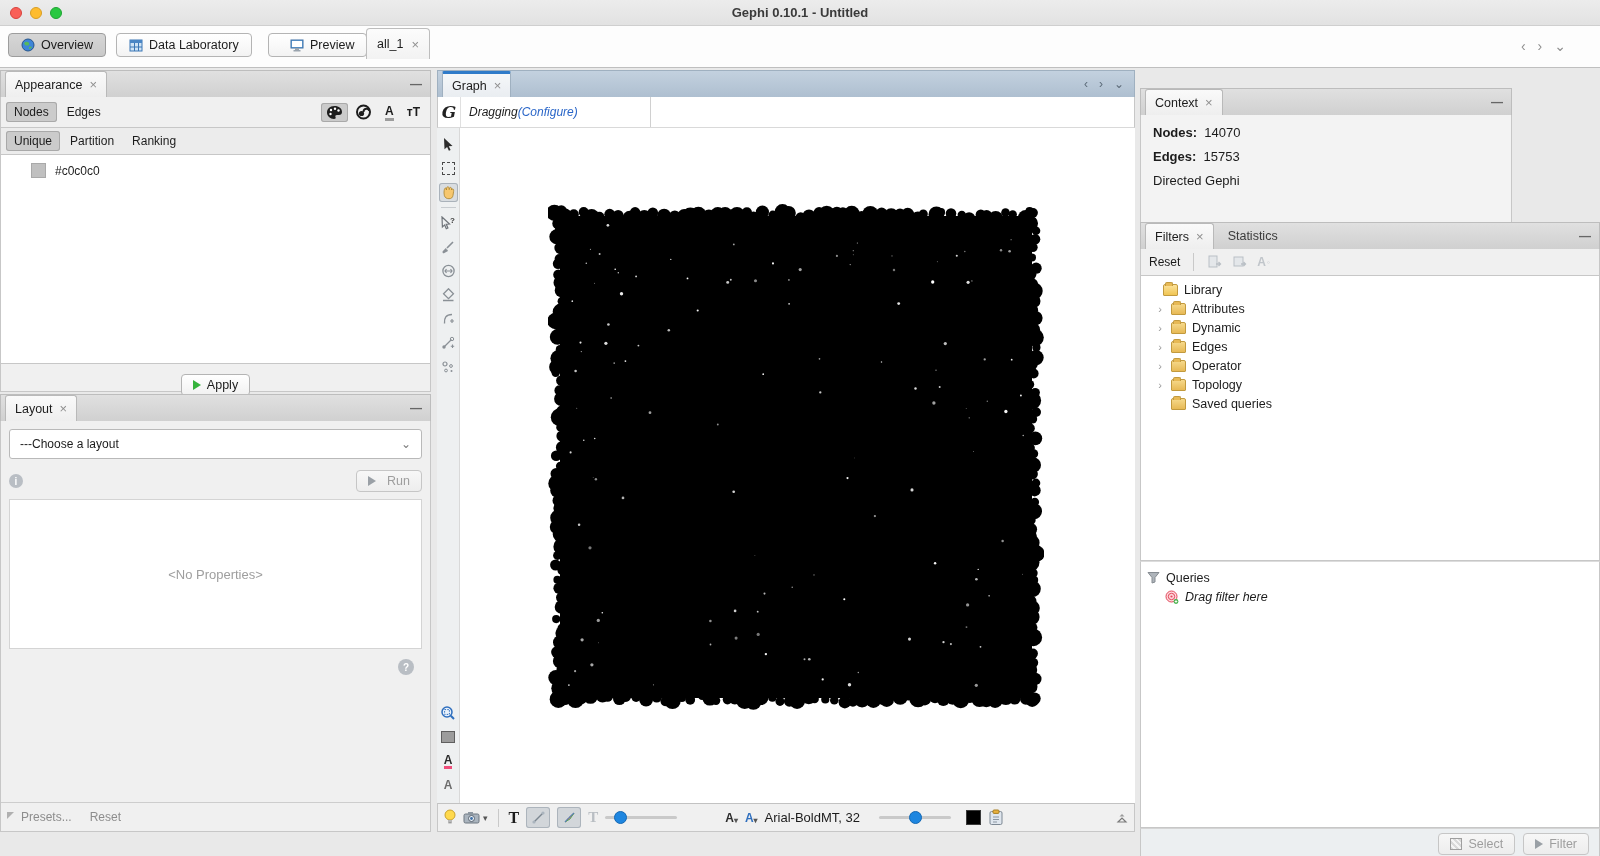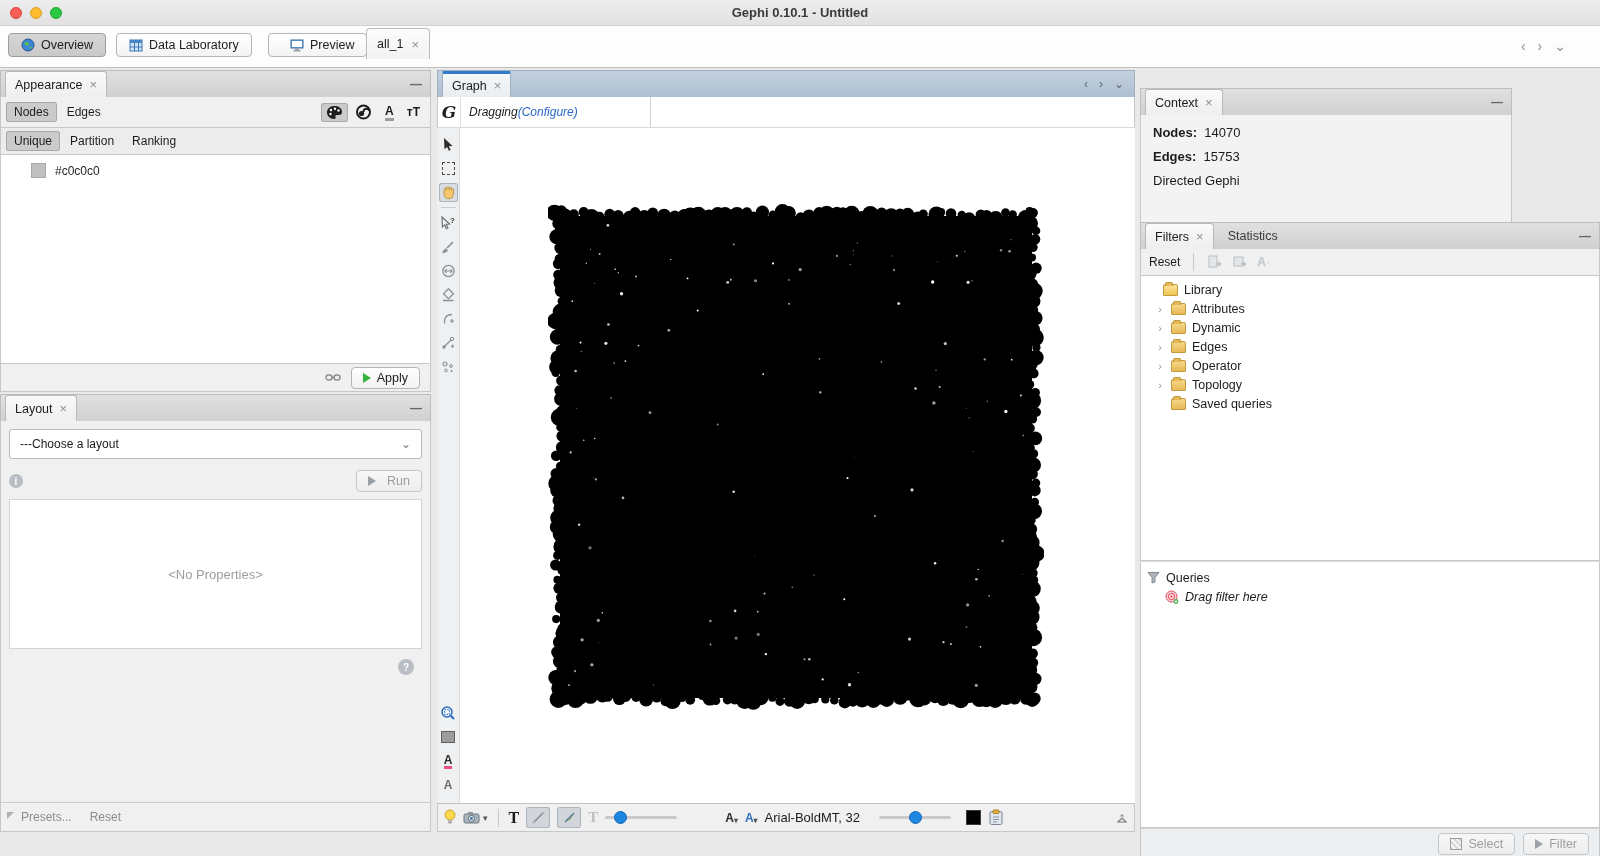--- a/index.html
+++ b/index.html
@@ -170,21 +170,21 @@
       <span class="toggle sel">Unique</span>
       <span class="toggle">Partition</span>
       <span class="toggle">Ranking</span>
     </div>
     <div class="whitebox" style="height:209px; padding:8px 10px;">
       <div style="display:flex; align-items:center; gap:9px;padding-left:20px;">
         <span style="width: 15px; height: 15px; border: 1px solid rgb(169, 169, 169); background: rgb(192, 192, 192);"></span>
         <span>#c0c0c0</span>
       </div>
     </div>
-    <div class="toolrow" style="height:28px; justify-content:flex-end; gap:10px; padding:0 10px;">
+    <div class="toolrow" style="height:28px; gap:10px; padding:0 10px;flex-direction:column;">
       <svg width="16" height="9" viewBox="0 0 16 9">
         <rect x="1" y="2" width="6" height="5" rx="2.5" fill="none" stroke="#8d8d8d" stroke-width="1.4"></rect>
         <rect x="9" y="2" width="6" height="5" rx="2.5" fill="none" stroke="#8d8d8d" stroke-width="1.4"></rect>
         <line x1="6" y1="4.5" x2="10" y2="4.5" stroke="#8d8d8d" stroke-width="1.4"></line>
       </svg>
       <span class="btn">
         <span class="play green"></span>
         <span>Apply</span>
       </span>
     </div>

